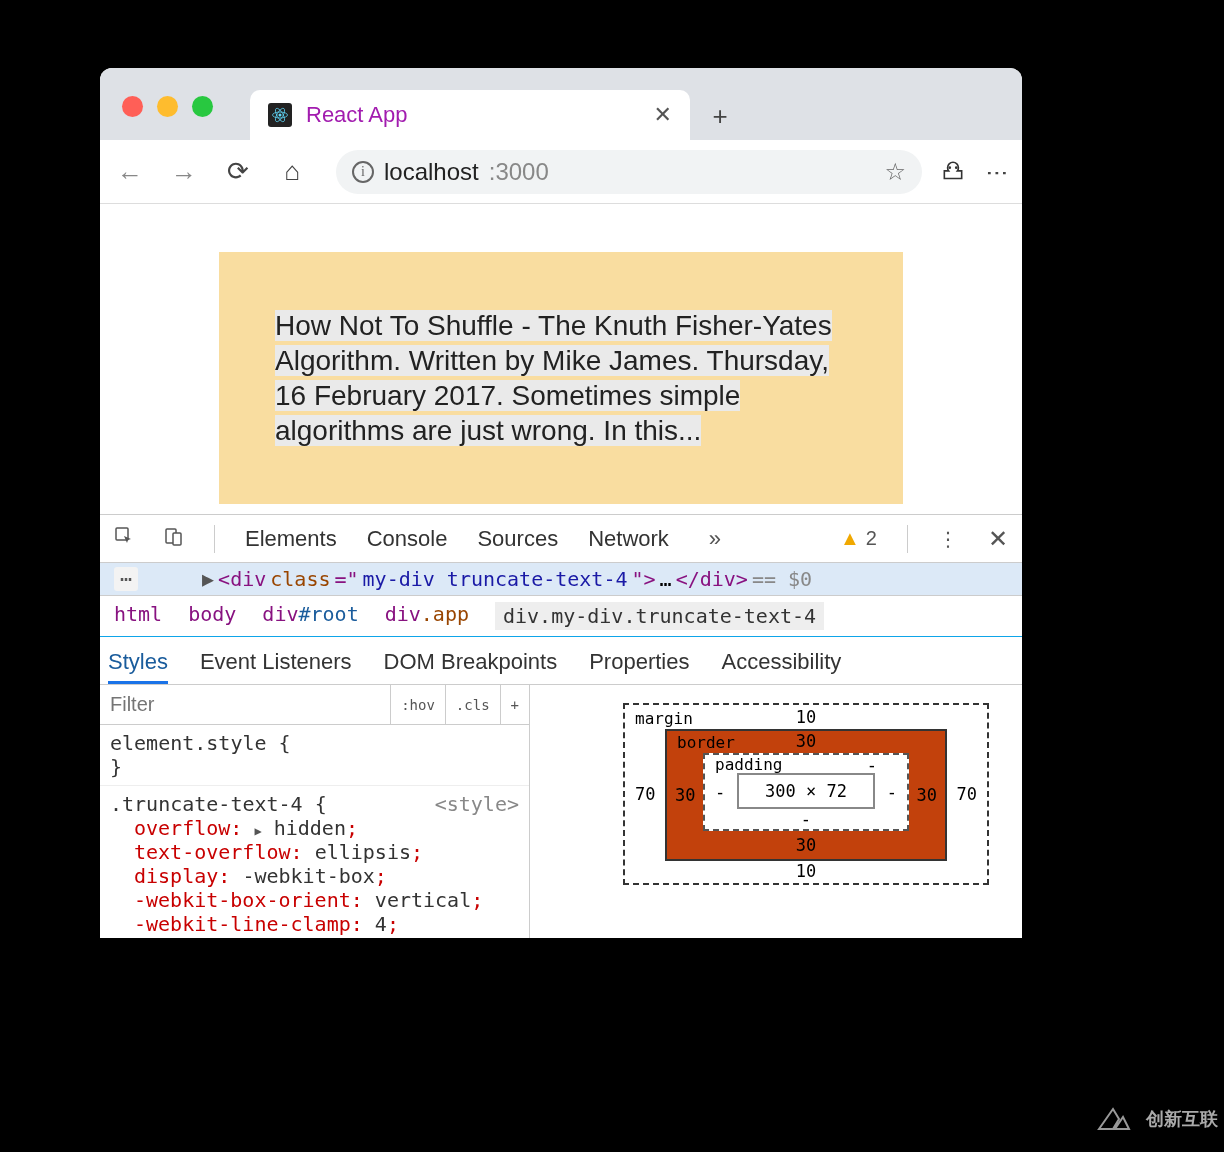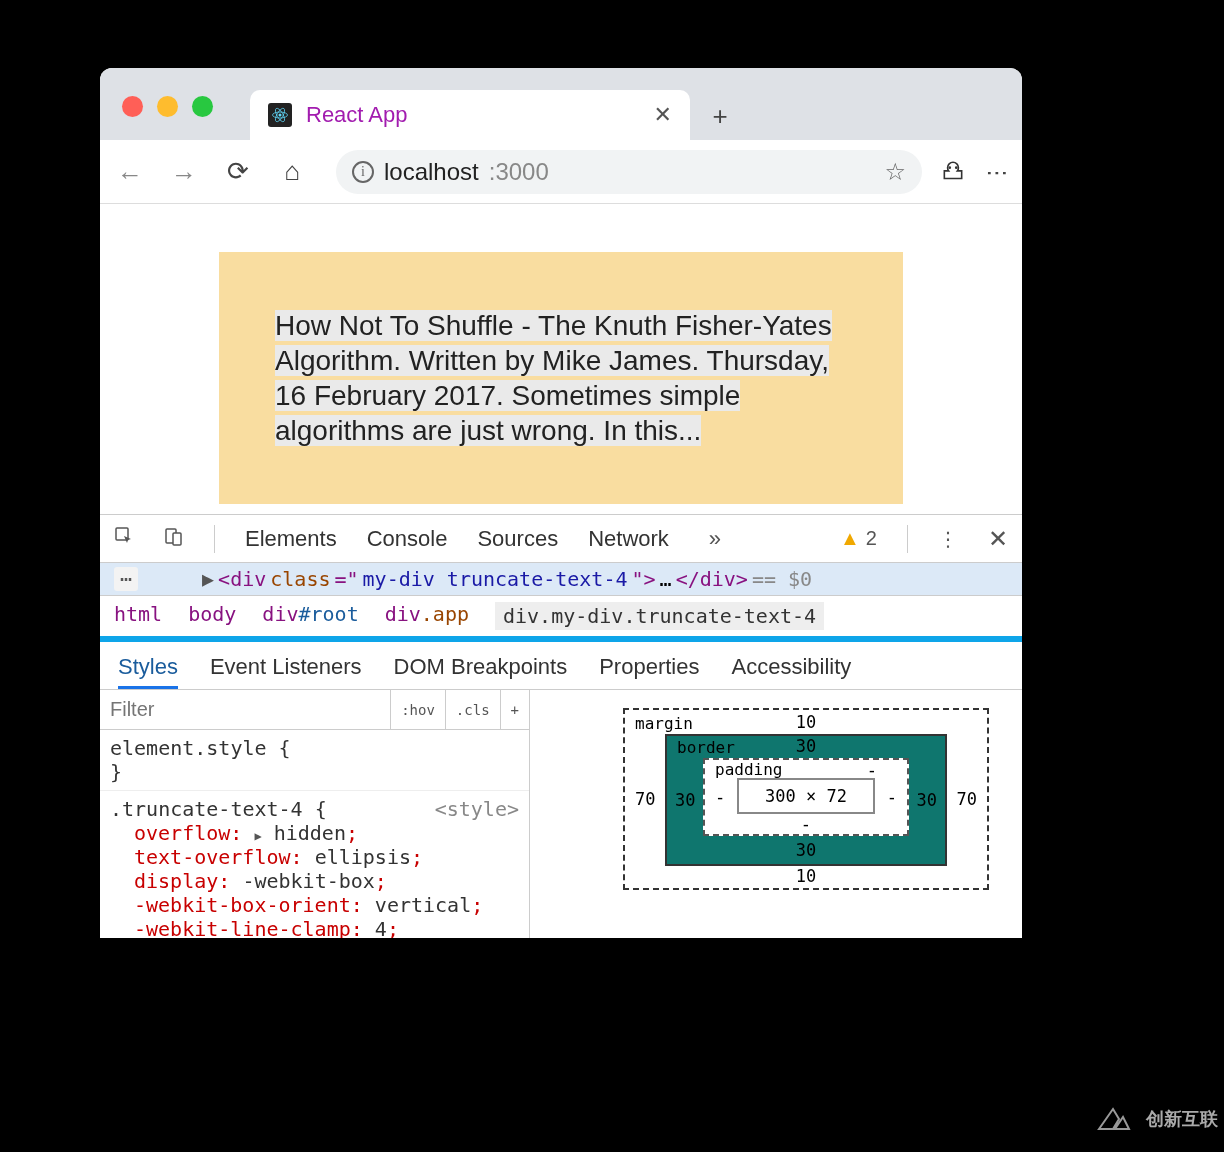--- a/index.html
+++ b/index.html
@@ -155,31 +155,31 @@
 }
 .dom-ellipsis { color: #555; background: #f3f3f3; padding: 0 6px; border-radius: 3px; margin-right: 60px; }
 .tok-tag { color: #881280; }
 .tok-attr { color: #994500; }
 .tok-val { color: #1a1aa6; }
 .tok-eq { color: #888; }
 .breadcrumb {
   padding: 6px 14px;
   font-family: Menlo, monospace;
   font-size: 20px;
-  border-bottom: 6px solid #0ea5e9;
+  border-bottom: 1px solid #0ea5e9;
   display: flex;
   gap: 26px;
 }
 .bc-item { color: #881280; }
 .bc-id { color: #1a5c9c; }
 .bc-class { color: #994500; }
 .bc-sel { background: #eee; padding: 2px 8px; color: #333; }
 .dt-subtabs {
   display: flex;
-  padding: 6px 14px 0 18px;
+  padding: 6px 14px 0 8px;
   gap: 32px;
   font-size: 22px;
   color: #333;
   border-bottom: 1px solid #ccc;
 }
 .dt-subtab { padding: 6px 0; }
 .dt-subtab.active { color: #1a5c9c; border-bottom: 3px solid #1a73e8; }
 .styles-body { display: flex; }
 .styles-left { width: 430px; border-right: 1px solid #ccc; }
 .filter-row {
@@ -217,21 +217,21 @@
 .bm-margin {
   border: 2px dashed #333;
   padding: 4px 40px 22px 40px;
   position: relative;
   font-family: Menlo, monospace;
   font-size: 17px;
 }
 .bm-label { position: absolute; font-size: 16px; }
 .bm-margin > .bm-label { top: 4px; left: 10px; }
 .bm-border {
-  background: #0f766e;
+  background: #c2410c;
   border: 2px solid #333;
   padding: 4px 36px 28px 36px;
   position: relative;
   margin-top: 20px;
 }
 .bm-border > .bm-label { top: 2px; left: 10px; }
 .bm-padding {
   border: 2px dashed #555;
   padding: 2px 32px 20px 32px;
   position: relative;

